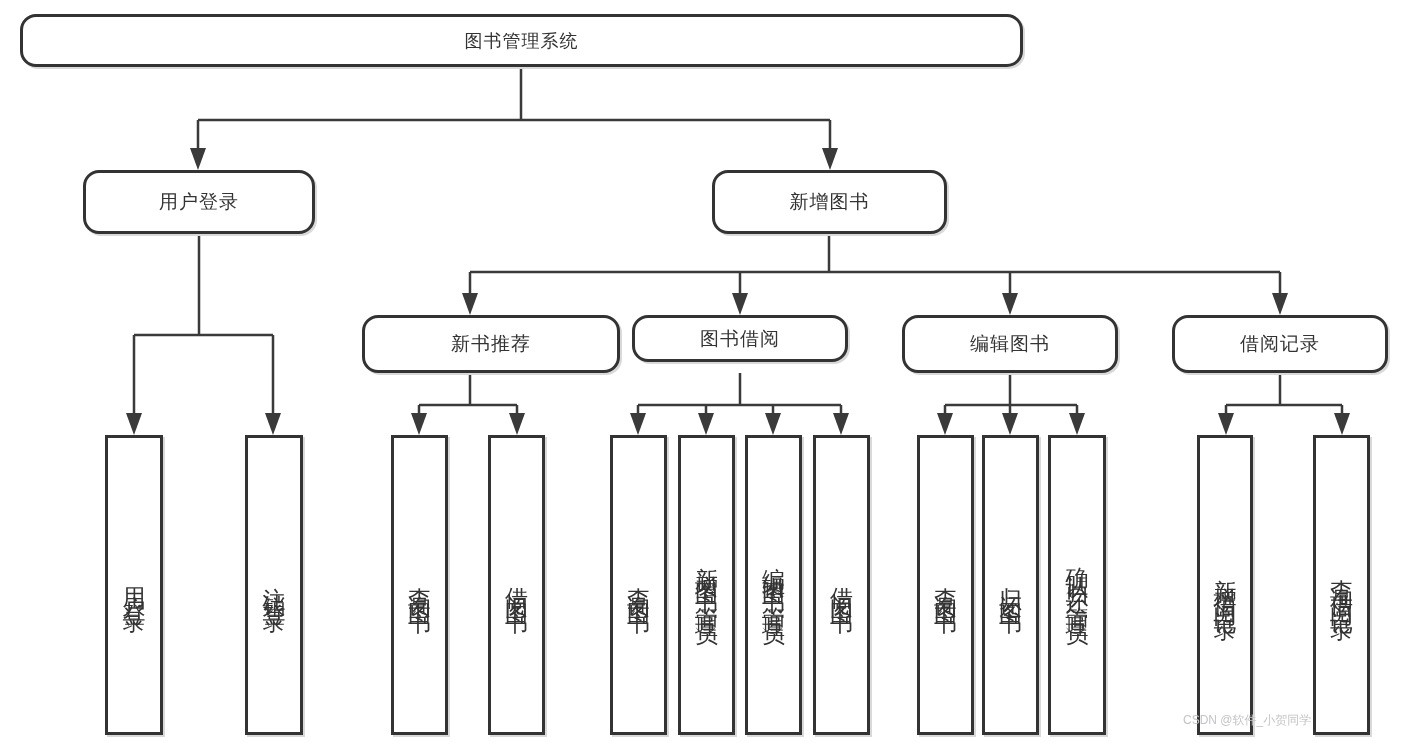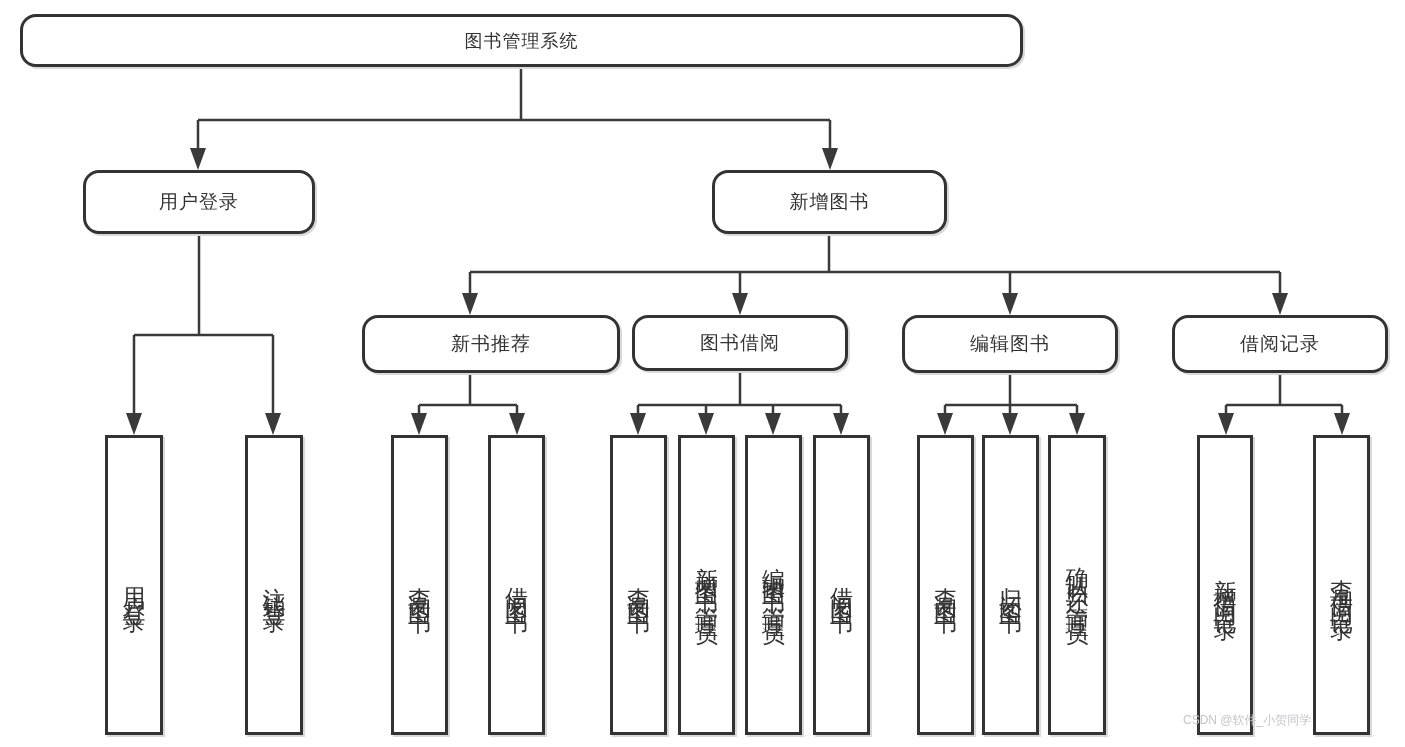--- a/index.html
+++ b/index.html
@@ -105,21 +105,21 @@
       <polygon points="1334,413 1350,413 1342,435"></polygon>
     </g>
   </svg>
 
   <div class="box h root" style="left:20px; top:14px; width:1003px; height:53px;">图书管理系统</div>
 
   <div class="box h" style="left:83px; top:170px; width:232px; height:64px;">用户登录</div>
   <div class="box h" style="left:712px; top:170px; width:235px; height:64px;">新增图书</div>
 
   <div class="box h" style="left:362px; top:315px; width:258px; height:58px;">新书推荐</div>
-  <div class="box h" style="left:632px; top:315px; width:216px; height:56px;">图书借阅</div>
+  <div class="box h" style="left:632px; top:315px; width:216px; height:47px;">图书借阅</div>
   <div class="box h" style="left:902px; top:315px; width:216px; height:58px;">编辑图书</div>
   <div class="box h" style="left:1172px; top:315px; width:216px; height:58px;">借阅记录</div>
 
   <div class="box v" style="left:105px; top:435px; width:58px; height:300px;">
     <span>用户登录</span>
   </div>
   <div class="box v" style="left:245px; top:435px; width:58px; height:300px;">
     <span>注销登录</span>
   </div>
 

